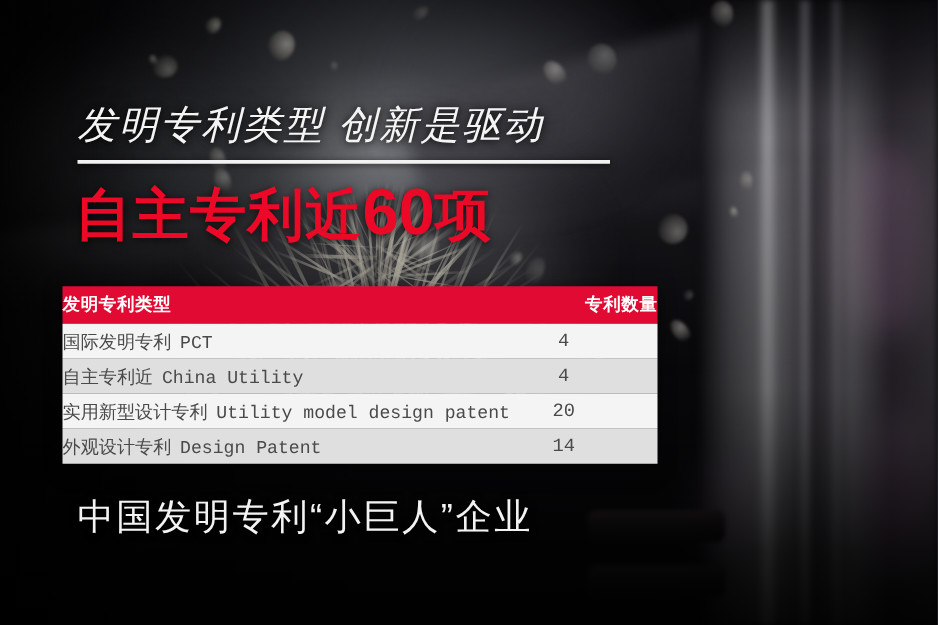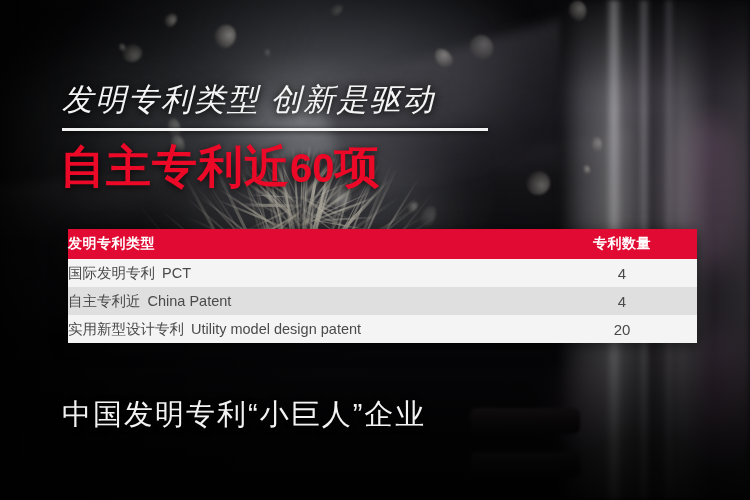--- a/index.html
+++ b/index.html
@@ -195,51 +195,52 @@
     top: 143px;
     font-size: 45px;
     line-height: 1.05;
     color: #ec0928;
     font-weight: 700;
     letter-spacing: 1px;
     white-space: nowrap;
     text-shadow: 0 2px 7px rgba(0,0,0,0.75);
   }
   .subhead .num {
-    font-size: 40px;
+    font-size: 52px;
     letter-spacing: 0;
   }
 
   
   .patent-table {
     position: absolute;
-    left: 68px;
+    left: 50px;
     top: 229px;
-    width: 629px;
+    width: 476px;
     border-collapse: collapse;
     box-shadow: 0 3px 14px rgba(0,0,0,0.55);
     table-layout: fixed;
+    font-family: Liberation Mono, monospace;
   }
   .patent-table th,
   .patent-table td {
     padding: 0;
     margin: 0;
   }
   .patent-table thead tr {
     background: #e00a32;
   }
   .patent-table thead th {
     height: 30px;
     color: #ffffff;
     font-size: 14px;
     font-weight: 700;
     letter-spacing: 0.5px;
   }
   .th-type { text-align: left; padding-left: 23px; }
-  .th-count { text-align: center; width: 150px; }
+  .th-count { text-align: right; width: 150px; }
 
   .patent-table tbody tr { height: 28px; }
   .patent-table tbody tr:nth-child(odd)  { background: #f4f4f4; }
   .patent-table tbody tr:nth-child(even) { background: #dfdfdf; }
 
   .td-type {
     text-align: left;
     padding-left: 23px;
     color: #4a4a4a;
     font-size: 14.5px;
@@ -499,25 +500,29 @@
           <th class="th-type">发明专利类型</th>
           <th class="th-count">专利数量</th>
         </tr>
       </thead>
       <tbody id="table-body">
           <tr>
             <td class="td-type"><span>国际发明专利</span><span class="en">PCT</span></td>
             <td class="td-count">4</td>
           </tr>
           <tr>
-            <td class="td-type"><span>自主专利近</span><span class="en">China Patent</span></td>
+            <td class="td-type"><span>自主专利近</span><span class="en">China Utility</span></td>
             <td class="td-count">4</td>
           </tr>
           <tr>
             <td class="td-type"><span>实用新型设计专利</span><span class="en">Utility model design patent</span></td>
             <td class="td-count">20</td>
           </tr>
+          <tr>
+            <td class="td-type"><span>外观设计专利</span><span class="en">Design Patent</span></td>
+            <td class="td-count">14</td>
+          </tr>
         </tbody>
     </table>
 
     <div class="footline">中国发明专利“小巨人”企业</div>
   </div>
 </div>
 
 </body></html>

